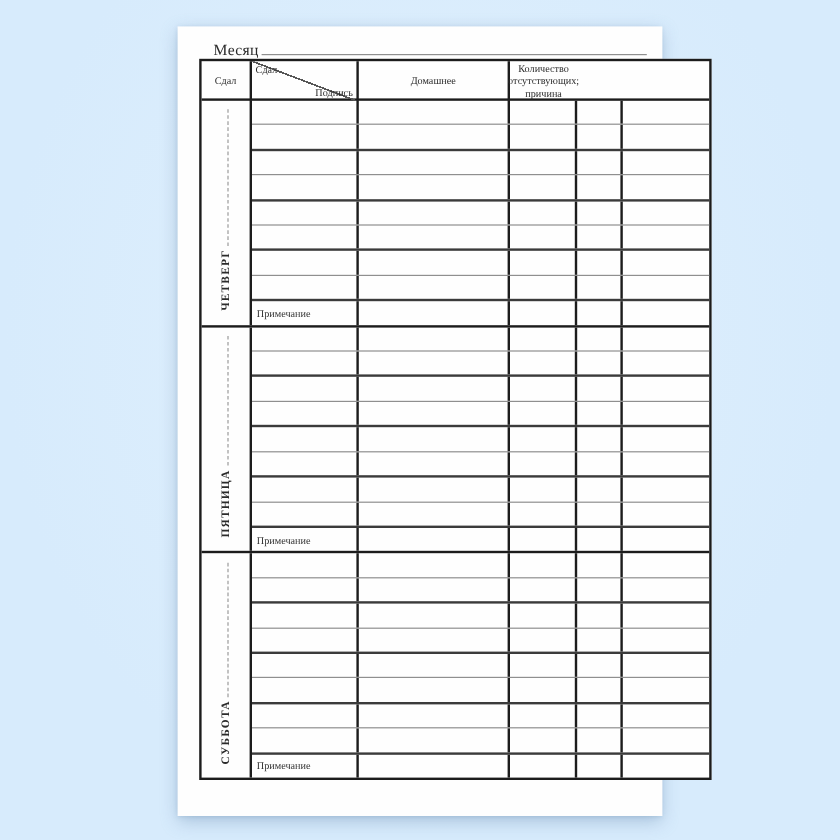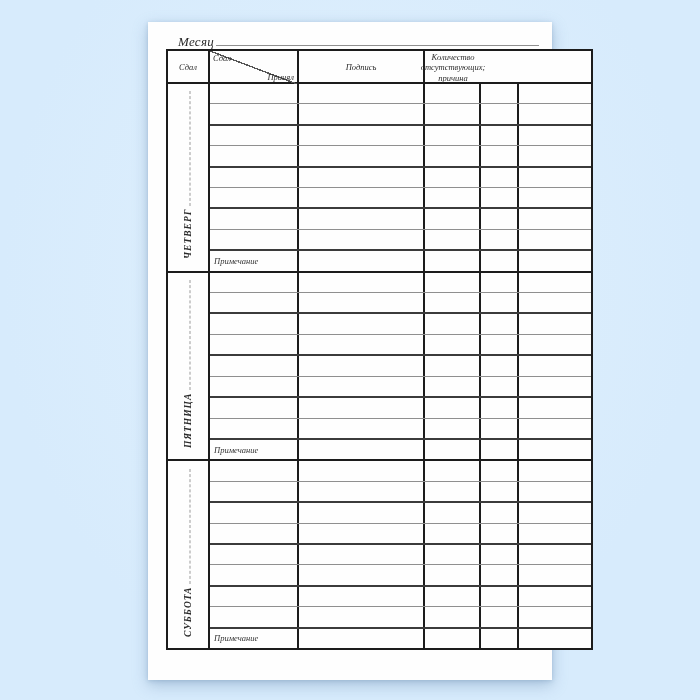--- a/index.html
+++ b/index.html
@@ -10,21 +10,20 @@
   html,body{width:700px;height:700px;overflow:hidden;}
   body{
     background:radial-gradient(ellipse at 50% 40%, #e0f0fd 0%, var(--bg) 70%);
     font-family:"Liberation Serif","DejaVu Serif",serif;
     color:var(--text);
   }
   .page{
     position:relative;width:404px;height:658px;margin:22px auto 0;
     background:var(--page);
     box-shadow:0 5px 14px rgba(110,145,180,.45),0 1px 4px rgba(110,145,180,.35);
-    font-style:italic;
   }
   .month-row{
     position:absolute;left:30px;right:13px;top:12px;height:22px;
     display:flex;align-items:baseline;font-size:13px;letter-spacing:.3px;
   }
   .month-fill{flex:1;border-bottom:1px solid var(--thin);height:12px;margin-left:2px;}
   .sheet{
     position:absolute;left:18px;top:27px;width:427px;height:601px;
     border:2px solid var(--strong);display:flex;flex-direction:column;
     background:var(--page);
@@ -76,23 +75,23 @@
     <span>Месяц</span>
     <span class="month-fill"></span>
   </div>
 
   <div class="sheet">
 
     <div class="hdr">
       <div class="hcell">Сдал</div>
       <div class="hcell diag">
         <span class="diag-top">Сдал</span>
-        <span class="diag-bot">Принял</span>
+        <span class="diag-bot">Подпись</span>
       </div>
-      <div class="hcell">Подпись</div>
+      <div class="hcell">Домашнее</div>
       <div class="hcell">Количество отсутствующих; причина</div>
     </div>
 
     <div id="sections-host" style="display:contents">
   <div class="section">
     <div class="day-cell">
       <div class="day-rot">
         <span>ЧЕТВЕРГ</span>
         <span class="day-dash"></span>
       </div>

